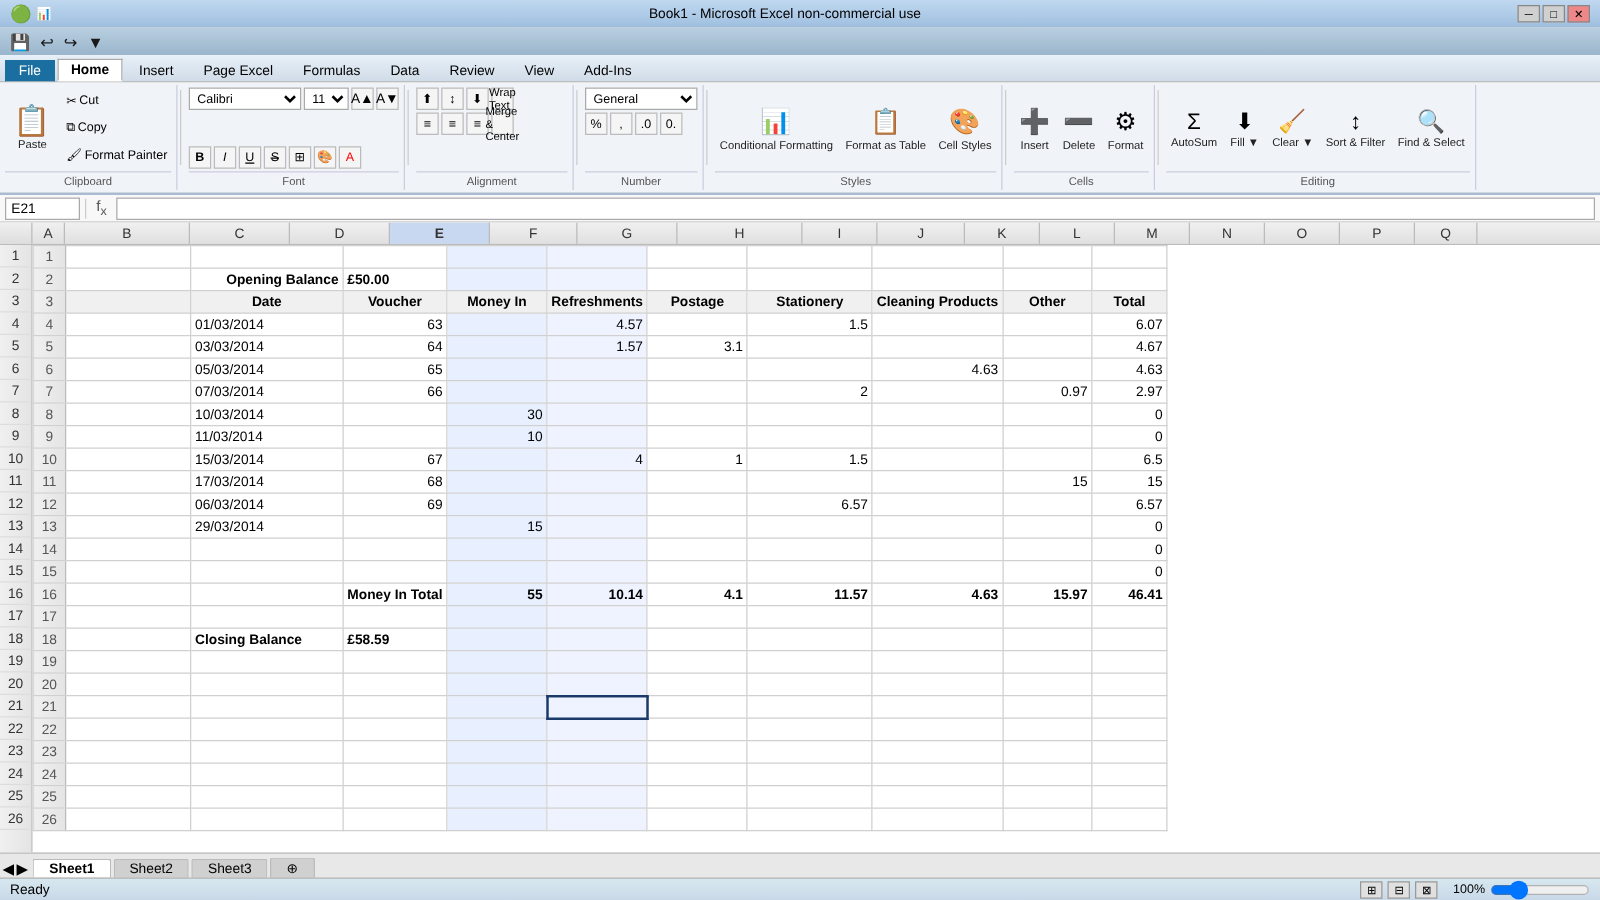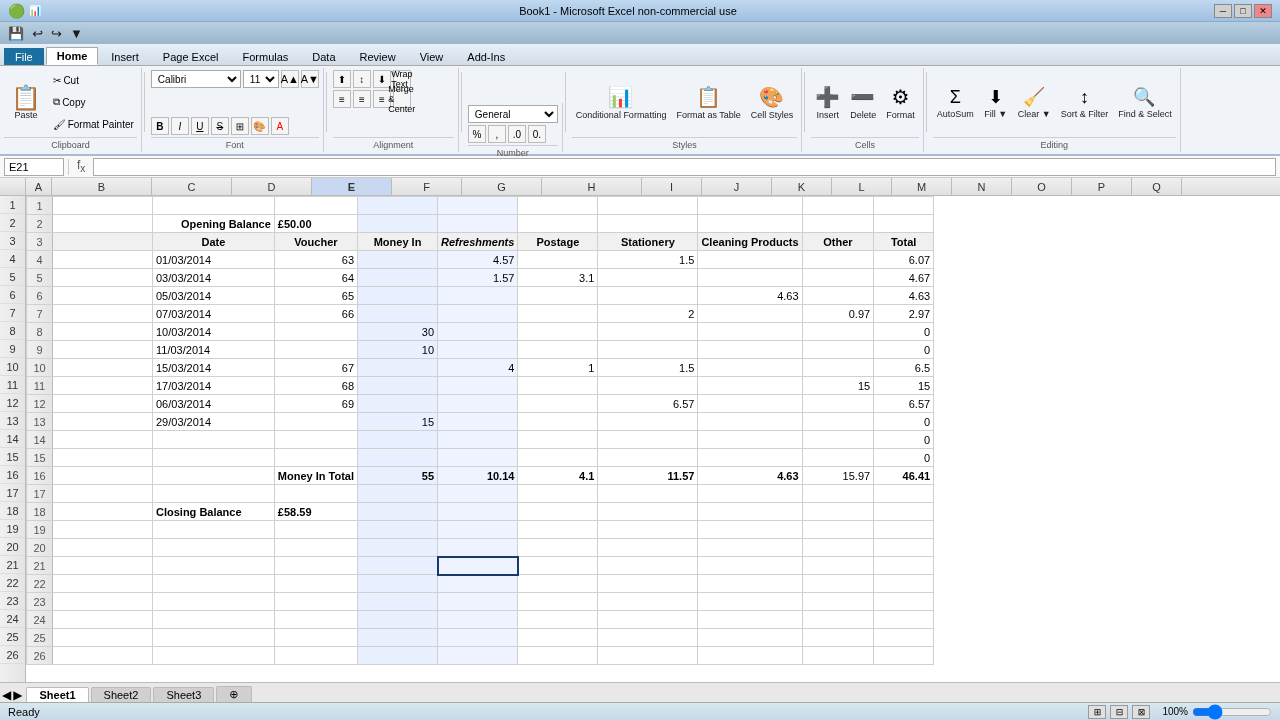--- a/index.html
+++ b/index.html
@@ -425,21 +425,21 @@
           <div class="font-btn">≡</div>
           <div class="font-btn">≡</div>
           <div class="font-btn" style="font-size:9px;">Merge &amp; Center</div>
         </div>
       </div>
       <div class="rgroup-label">Alignment</div>
     </div>
 
     <div class="separator"></div>
 
-    <div class="rgroup" style="min-width:80px;margin-top:35px;">
+    <div class="rgroup" style="min-width:80px;">
       <div class="rgroup-content" style="flex-direction:column;gap:2px;">
         <select class="font-select" style="width:90px;">
           <option>General</option>
           <option>Number</option>
           <option>Currency</option>
           <option>Percentage</option>
         </select>
         <div class="font-row">
           <div class="font-btn">%</div>
           <div class="font-btn">,</div>
@@ -620,21 +620,21 @@
                 <td></td>
                 <td></td>
                 <td></td>
               </tr>
               <tr>
                 <td style="background: linear-gradient(to right, rgb(240, 240, 240), rgb(228, 228, 228)); text-align: center; color: rgb(85, 85, 85); border-right: 1px solid rgb(187, 187, 187);">3</td>
                 <td style="font-weight: bold; text-align: center; background: rgb(240, 240, 240);"></td>
                 <td style="font-weight: bold; text-align: center; background: rgb(240, 240, 240);">Date</td>
                 <td style="font-weight: bold; text-align: center; background: rgb(240, 240, 240);">Voucher</td>
                 <td style="font-weight: bold; text-align: center; background: rgb(240, 240, 240);">Money In</td>
-                <td style="background: rgb(240, 240, 240); font-weight: bold; text-align: center; font-style: italic;">Refreshments</td>
+                <td style="background: rgb(240, 240, 240); font-weight: bold; text-align: center;">Refreshments</td>
                 <td style="font-weight: bold; text-align: center; background: rgb(240, 240, 240);">Postage</td>
                 <td style="font-weight: bold; text-align: center; background: rgb(240, 240, 240);">Stationery</td>
                 <td style="font-weight: bold; text-align: center; background: rgb(240, 240, 240);">Cleaning Products</td>
                 <td style="font-weight: bold; text-align: center; background: rgb(240, 240, 240);">Other</td>
                 <td style="font-weight: bold; text-align: center; background: rgb(240, 240, 240);">Total</td>
               </tr>
               <tr>
                 <td style="background: linear-gradient(to right, rgb(240, 240, 240), rgb(228, 228, 228)); text-align: center; color: rgb(85, 85, 85); border-right: 1px solid rgb(187, 187, 187);">4</td>
                 <td></td>
                 <td>01/03/2014</td>
@@ -793,21 +793,21 @@
               <tr>
                 <td style="background: linear-gradient(to right, rgb(240, 240, 240), rgb(228, 228, 228)); text-align: center; color: rgb(85, 85, 85); border-right: 1px solid rgb(187, 187, 187);">16</td>
                 <td style="font-weight: bold;"></td>
                 <td style="font-weight: bold;"></td>
                 <td style="font-weight: bold; text-align: right;">Money In Total</td>
                 <td style="font-weight: bold; text-align: right;">55</td>
                 <td style="background: rgb(238, 243, 255); font-weight: bold; text-align: right;">10.14</td>
                 <td style="font-weight: bold; text-align: right;">4.1</td>
                 <td style="font-weight: bold; text-align: right;">11.57</td>
                 <td style="font-weight: bold; text-align: right;">4.63</td>
-                <td style="font-weight: normal; text-align: right; padding-left: 40px;">15.97</td>
+                <td style="font-weight: bold; text-align: right; padding-left: 40px;">15.97</td>
                 <td style="font-weight: bold; text-align: right;">46.41</td>
               </tr>
               <tr>
                 <td style="background: linear-gradient(to right, rgb(240, 240, 240), rgb(228, 228, 228)); text-align: center; color: rgb(85, 85, 85); border-right: 1px solid rgb(187, 187, 187);">17</td>
                 <td></td>
                 <td></td>
                 <td></td>
                 <td></td>
                 <td style="background: rgb(238, 243, 255);"></td>
                 <td></td>

